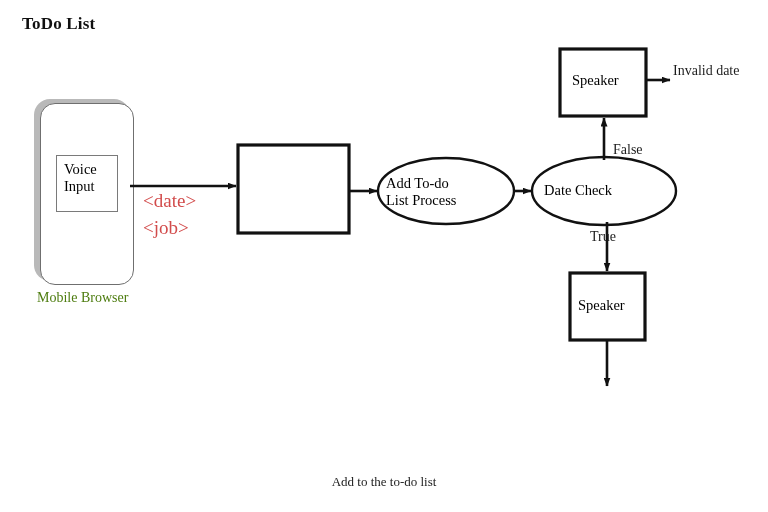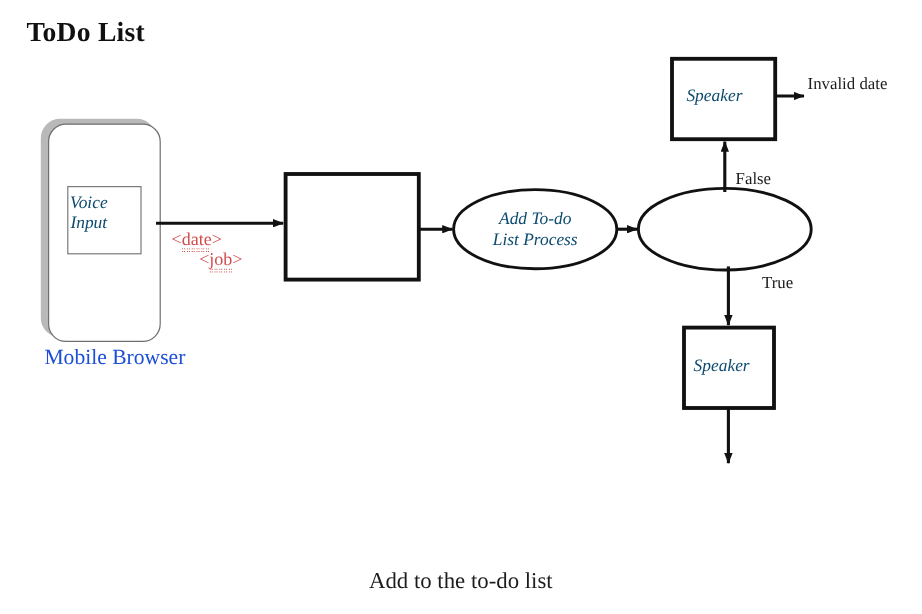--- a/index.html
+++ b/index.html
@@ -22,67 +22,65 @@
     top: 0;
     width: 768px;
     height: 512px;
   }
   .page-title {
     position: absolute;
     left: 22px;
     top: 14px;
     font-family: "Liberation Serif", "DejaVu Serif", serif;
     font-weight: bold;
-    font-size: 23px;
+    font-size: 17px;
     letter-spacing: 0.2px;
     color: #101010;
     white-space: nowrap;
   }
   .node-label {
     position: absolute;
     font-family: "Liberation Serif", "DejaVu Serif", serif;
     font-size: 14.5px;
     line-height: 17px;
-    color: #0c4a6e;
+    color: #000000;
     white-space: pre-line;
-    font-style: italic;
   }
   .node-label.centered {
-    text-align: center;
   }
   .edge-label {
     position: absolute;
     font-family: "Liberation Serif", "DejaVu Serif", serif;
     font-size: 14px;
     line-height: 17px;
     color: #1c1c1c;
     white-space: pre-line;
   }
   .caption-label {
     position: absolute;
     font-family: "Liberation Serif", "DejaVu Serif", serif;
-    font-size: 18px;
+    font-size: 14px;
     line-height: 17px;
-    color: #1d4ed8;
+    color: #4d7c0f;
     white-space: pre-line;
   }
   .figure-caption {
     position: absolute;
     width: 768px;
     left: 0;
     top: 474px;
     text-align: center;
     font-family: "Liberation Serif", "DejaVu Serif", serif;
-    font-size: 19px;
+    font-size: 13px;
     color: #1c1c1c;
   }
   .annot-red {
     position: absolute;
     font-family: "Liberation Serif", "DejaVu Serif", serif;
-    font-size: 15px;
+    font-size: 19px;
     line-height: 17px;
     color: #d24b4b;
     white-space: nowrap;
   }
   .annot-red .sp {
     background-repeat: repeat-x;
     background-position: 0 100%;
     background-size: 4px 3px;
     background-image:
       linear-gradient(45deg, transparent 45%, #c0392b 45%, #c0392b 55%, transparent 55%),
@@ -123,21 +121,21 @@
 </head>
 <body>
 
 <div id="page">
 
   <div class="page-title">ToDo List</div>
 
   <div class="phone-shadow"></div>
   <div class="phone-body"></div>
   <div class="voice-box"></div>
-  <div class="node-label" style="left:46px; top:161px; width:56px;text-align:center;">Voice
+  <div class="node-label" style="left:64px; top:161px; width:56px;">Voice
 Input</div>
   <div class="caption-label" style="left:37px; top:289px; width:120px;">Mobile Browser</div>
 
   <svg id="diagram-svg" viewBox="0 0 768 512">
     <defs>
       <marker id="arrowhead" markerWidth="9" markerHeight="7" refX="8.5" refY="3.5" orient="auto" markerUnits="userSpaceOnUse">
         <polygon points="0 0, 9 3.5, 0 7" fill="#111111"></polygon>
       </marker>
     </defs>
 
@@ -163,32 +161,33 @@
 
     <line x1="646" y1="80" x2="670" y2="80" stroke="#111111" stroke-width="2.6" marker-end="url(#arrowhead)"></line>
 
     <line x1="607" y1="340" x2="607" y2="386" stroke="#111111" stroke-width="2.6" marker-end="url(#arrowhead)"></line>
   </svg>
 
 
   <div class="node-label centered" style="left:386px; top:175px; width:120px;">Add To-do
 List Process</div>
 
+  <div class="node-label centered" style="left:544px; top:182px; width:120px;">Date Check</div>
 
   <div class="node-label" style="left:572px; top:72px; width:70px;">Speaker</div>
 
   <div class="node-label" style="left:578px; top:297px; width:70px;">Speaker</div>
 
 
   <div class="annot-red" style="left:143px; top:192px;"><span>&lt;</span><span class="sp">date</span><span>&gt;</span></div>
 
-  <div class="annot-red" style="left:143px; top:209px;margin-left:23px;"><span>&lt;</span><span class="sp">job</span><span>&gt;</span></div>
+  <div class="annot-red" style="left:143px; top:219px;"><span>&lt;</span><span class="sp">job</span><span>&gt;</span></div>
 
   <div class="edge-label" style="left:613px; top:141px; width:60px;">False</div>
 
-  <div class="edge-label" style="left:635px; top:228px; width:60px;">True</div>
+  <div class="edge-label" style="left:590px; top:228px; width:60px;">True</div>
 
   <div class="edge-label" style="left:673px; top:62px; width:100px;">Invalid date</div>
 
 
   <div class="figure-caption">Add to the to-do list</div>
 
 </div>
 
 </body></html>

